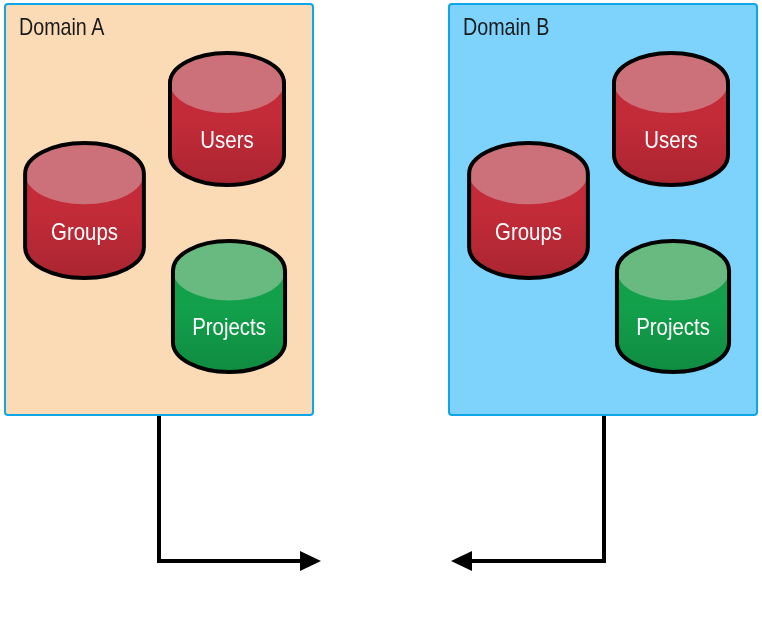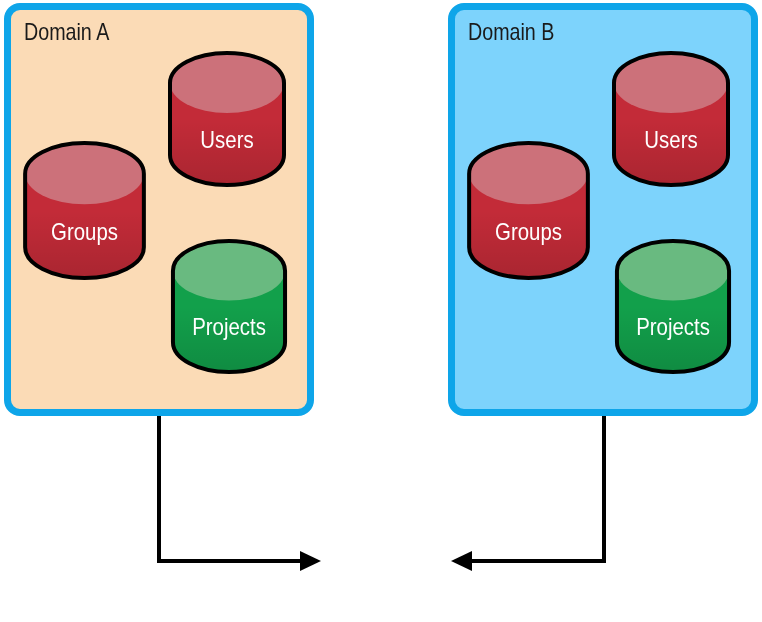--- a/index.html
+++ b/index.html
@@ -13,22 +13,22 @@
   }
   .arrows-svg {
     position: absolute;
     left: 0; top: 0;
     width: 762px; height: 622px;
     pointer-events: none;
   }
   .domain-box {
     position: absolute;
     box-sizing: border-box;
-    border: 7px solid #0ea5e9;
-    border-radius: 16px;
+    border: 2px solid #0ea5e9;
+    border-radius: 4px;
   }
   #domain-a { left: 4px;   top: 3px; width: 310px; height: 413px; }
   #domain-b { left: 448px; top: 3px; width: 310px; height: 413px; }
   .domain-title {
     position: absolute;
     left: 13px; top: 9px;
     font-size: 24px;
     line-height: 1.1;
     color: #1a1a1a;
     transform: scaleX(0.82);

